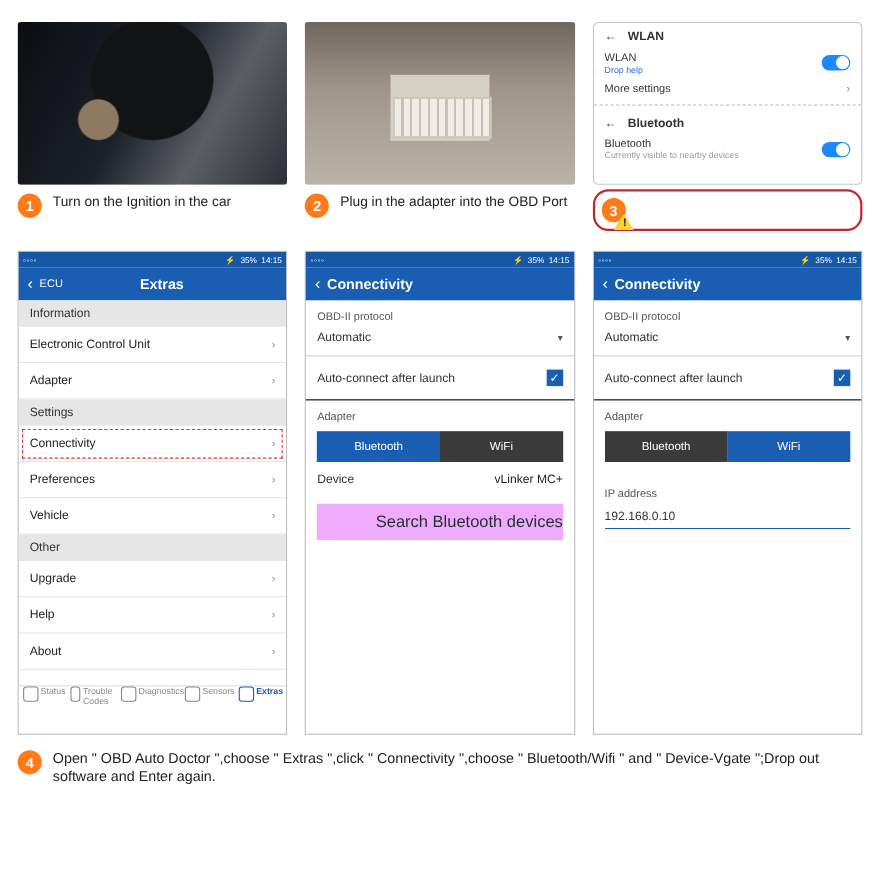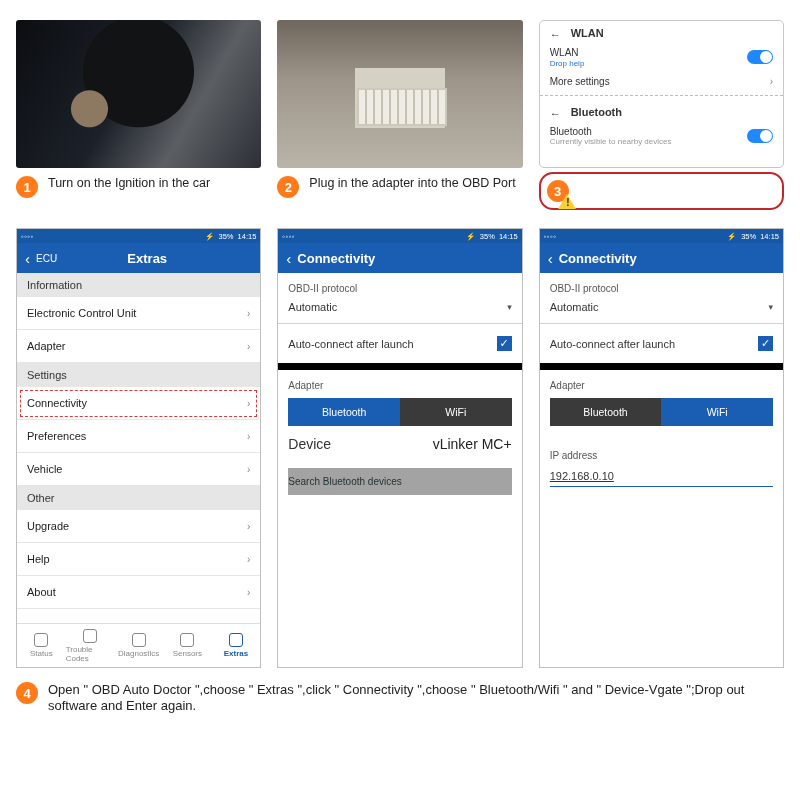--- a/index.html
+++ b/index.html
@@ -125,52 +125,52 @@
   .list-item{
     padding:10px 10px;display:flex;align-items:center;
     border-bottom:1px solid #e6e6e6;color:#222;
   }
   .list-item .chev2{margin-left:auto;color:#888;font-size:10px;}
   .highlight{outline:1.5px dashed #d23c3c;outline-offset:-4px;}
   .tabbar{
     margin-top:auto;border-top:1px solid #ddd;
     display:flex;height:44px;font-size:8px;color:#888;
   }
-  .tabbar .t{flex:1;display:flex;flex-direction:column;align-items:center;justify-content:center;gap:2px;}
+  .tabbar .t{flex:1;display:flex;flex-direction:row;justify-content:center;gap:2px;}
   .tabbar .t.active{color:#1a5eb4;font-weight:600;}
   .tabbar .ico{width:14px;height:14px;border:1.5px solid currentColor;border-radius:3px;}
   .subhead{color:#555;font-size:10px;padding:10px 10px 3px 10px;}
   .sel-line{
     padding:4px 10px 10px;border-bottom:1px solid #d0d0d0;
     display:flex;align-items:center;font-size:11px;
   }
   .sel-line .caret{margin-left:auto;color:#555;font-size:9px;}
   .check-row{
-    padding:12px 10px;display:flex;align-items:center;border-bottom:7px solid #000000;text-align:center;
+    padding:12px 10px;display:flex;align-items:center;border-bottom:1px solid #000000;text-align:center;
   }
   .checkbox{
     width:15px;height:15px;background:#1a5eb4;margin-left:auto;
     display:flex;align-items:center;justify-content:center;color:#fff;font-size:11px;
   }
   .seg{
     display:flex;height:28px;margin:4px 10px 0;
     font-size:10.5px;color:#fff;
   }
   .seg div{flex:1;display:flex;align-items:center;justify-content:center;}
   .seg .a{background:#1a5eb4;}
   .seg .b{background:#3a3a3a;}
-  .kv-row{padding:10px 10px;display:flex;font-size:14px;gap:24px;}
+  .kv-row{padding:10px 10px;display:flex;font-size:11px;gap:24px;}
   .kv-row .v{margin-left:auto;color:#222;}
   .btn-search{
-    margin:6px 10px 0;background:#a3a3a3;color:#233;
-    text-align:left;padding:8px 0;font-size:10px;
+    margin:6px 10px 0;background:#f0abfc;color:#233;
+    text-align:right;padding:8px 0;font-size:15px;
   }
   .input-like{
     margin:2px 10px 0;border-bottom:1.5px solid #1a5eb4;
-    padding:4px 0 4px 0;font-size:11px;text-decoration:underline;
+    padding:4px 0 4px 0;font-size:11px;
   }
   .bottom-step{margin-top:14px;display:flex;gap:10px;align-items:flex-start;}
   .bottom-step .step-text{font-size:13px;}
 </style>
 </head>
 <body>
 
 <div class="top-row">
   <div class="top-cell">
     <div class="photo photo1"></div>

